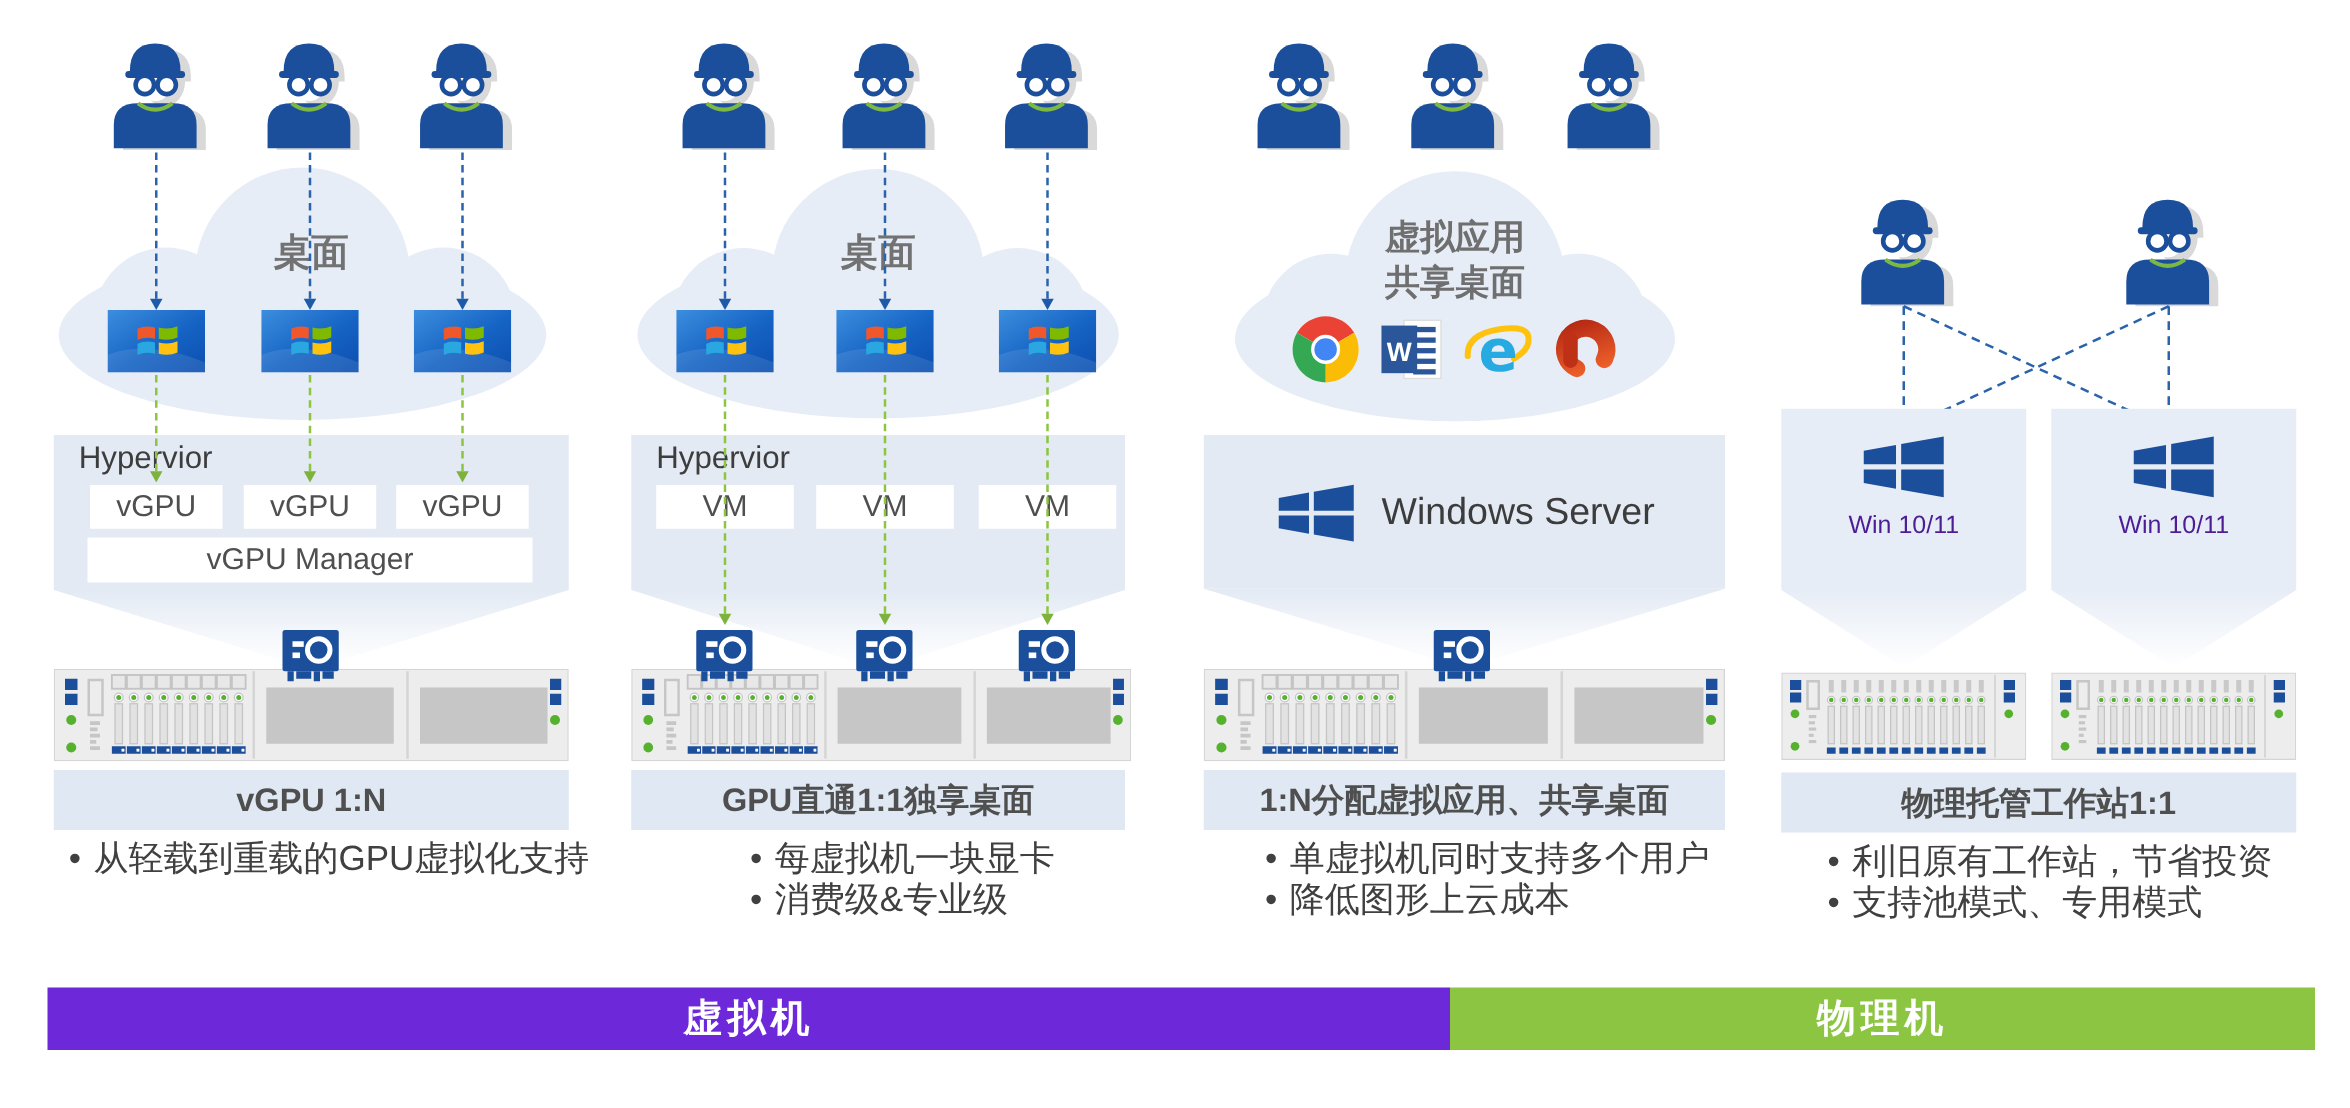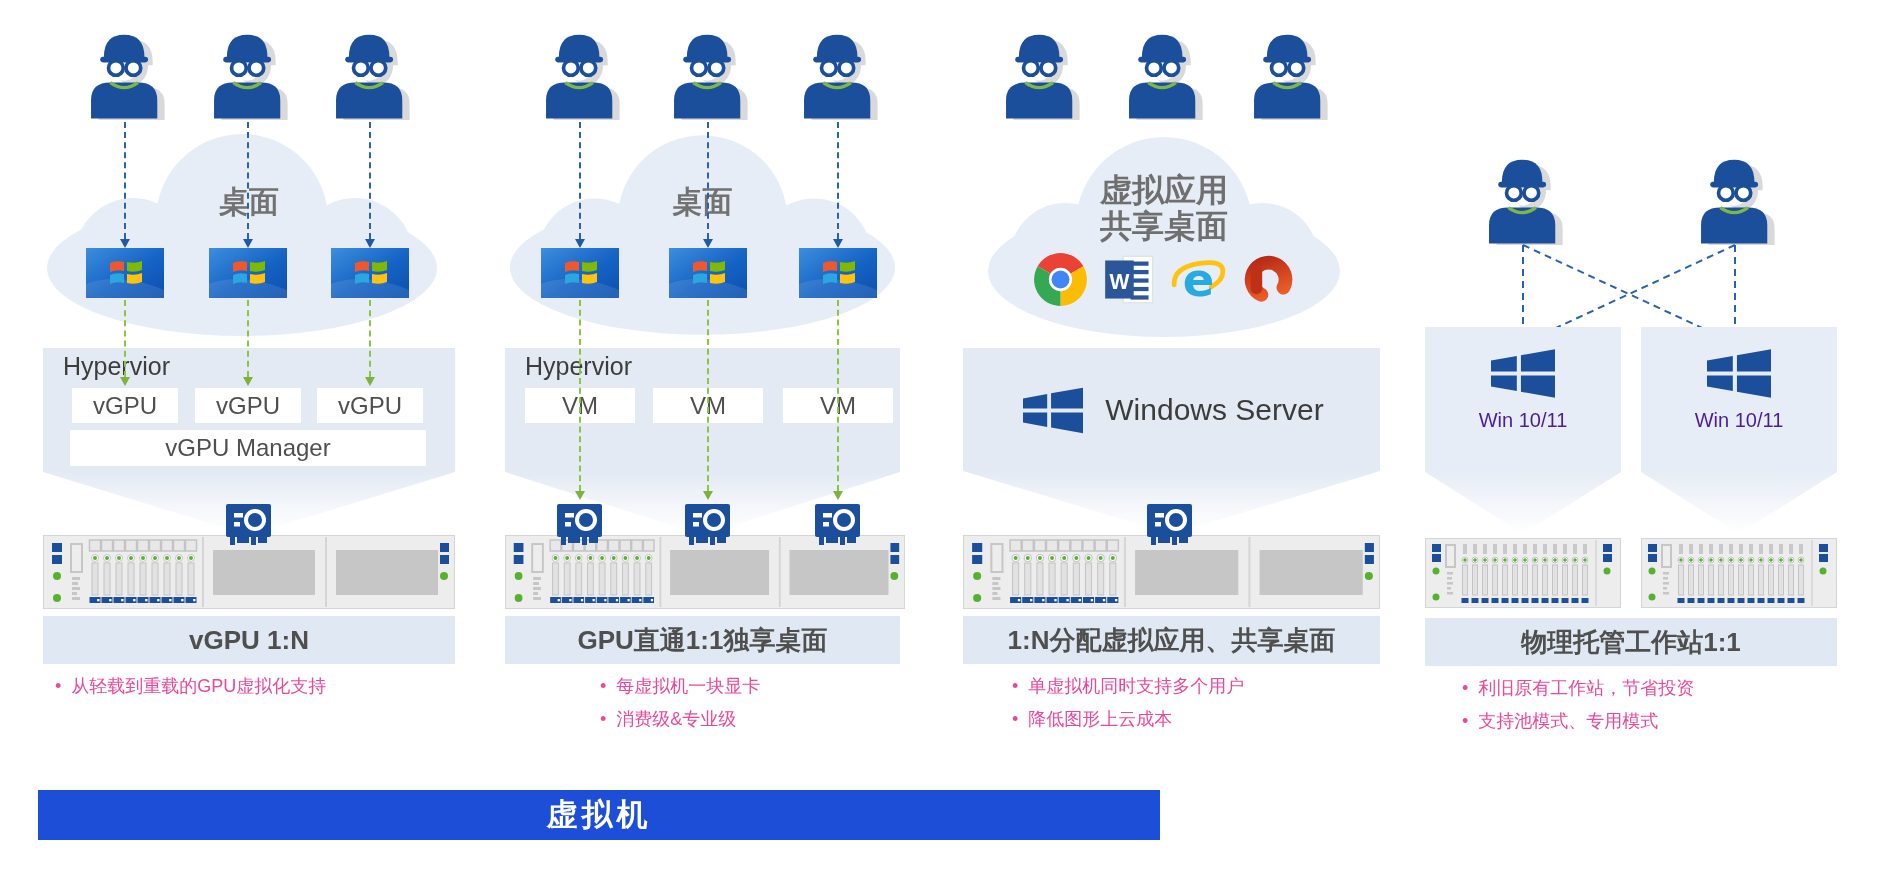--- a/index.html
+++ b/index.html
@@ -3,39 +3,39 @@
 <meta charset="utf-8">
 <style>
   html,body{margin:0;padding:0;background:#fff;}
   #canvas{
     position:relative;width:1880px;height:886px;background:#fff;overflow:hidden;
     font-family:"Liberation Sans","DejaVu Sans",sans-serif;
   }
   .user{position:absolute;width:92px;height:95px;}
   .cloud{position:absolute;}
   .cloud-label{position:absolute;font-size:30px;font-weight:bold;color:#727272;text-align:center;white-space:nowrap;}
-  .cloud-label2{position:absolute;font-size:32px;font-weight:bold;color:#6f6f6f;text-align:center;line-height:36px;white-space:nowrap;}
+  .cloud-label2{position:absolute;font-size:28px;font-weight:bold;color:#6f6f6f;text-align:center;line-height:36px;white-space:nowrap;}
   .monitor{position:absolute;width:78px;height:50px;}
   .arrow-b{position:absolute;width:0;border-left:2px dashed #2a63ab;}
   .arrow-b::after{content:"";position:absolute;bottom:-9px;left:-6.5px;border:5.5px solid transparent;border-top:9px solid #1d5aa8;border-bottom:none;}
   .arrow-g{position:absolute;width:0;border-left:2px dashed #8cc53f;z-index:6;}
   .arrow-g::after{content:"";position:absolute;bottom:-9px;left:-6.5px;border:5.5px solid transparent;border-top:9px solid #7db33c;border-bottom:none;}
   .panel{position:absolute;background:#e3eaf4;z-index:1;}
   .hyp-label{position:absolute;font-size:25px;color:#3d3d3d;z-index:2;white-space:nowrap;text-align:right;}
   .white-box{position:absolute;background:#fff;display:flex;align-items:center;justify-content:center;
     font-size:24px;color:#4f4f4f;z-index:2;}
   .funnel{position:absolute;background:linear-gradient(180deg,#e3eaf4 0%,rgba(227,234,244,0.35) 60%,rgba(227,234,244,0) 100%);
     clip-path:polygon(0 0,100% 0,53% 96%,47% 96%);}
   .chevron{position:absolute;background:linear-gradient(180deg,#e7edf6 0%,rgba(231,237,246,0.3) 70%,rgba(231,237,246,0) 100%);
     clip-path:polygon(0 0,100% 0,50% 100%);}
   .gpu{position:absolute;width:47px;height:44px;z-index:5;}
   .server{position:absolute;z-index:4;}
   .title-bar{position:absolute;height:48px;background:#dfe8f3;display:flex;align-items:center;justify-content:center;
     font-size:26px;font-weight:bold;color:#4f4f4f;white-space:nowrap;}
-  .bullets{position:absolute;font-size:18px;color:#ec4899;line-height:33px;}
+  .bullets{position:absolute;font-size:28px;color:#404040;line-height:33px;}
   .bullet-item{white-space:nowrap;}
   .bullet-item::before{content:"•";margin-right:10px;}
   .win-box{position:absolute;background:#e7edf6;display:flex;flex-direction:column;align-items:center;z-index:1;}
   .win-label{font-size:20px;color:#4c1d95;margin-top:4px;white-space:nowrap;}
   .srv-panel-content{position:absolute;display:flex;align-items:center;justify-content:center;gap:18px;z-index:2;}
   .srv-panel-label{font-size:30px;color:#3c3c3c;white-space:nowrap;}
   .app-row{position:absolute;display:flex;justify-content:center;gap:14px;}
   .app-icon{width:55px;height:55px;}
   .footer-bar{position:absolute;top:790px;height:50px;display:flex;align-items:center;justify-content:center;
     color:#fff;font-size:31px;font-weight:bold;letter-spacing:4px;}
@@ -439,15 +439,16 @@
   <svg class="server" style="left:1641px;top:538px" width="196" height="70" viewBox="0 0 196 70">
       <use href="#def-serverB"></use>
     </svg>
 
   <div class="title-bar" style="left:1425px;top:618px;width:412px">物理托管工作站1:1</div>
   <div class="bullets" style="left:1462px;top:672px">
     <div class="bullet-item"><span>利旧原有工作站，节省投资</span></div>
     <div class="bullet-item"><span>支持池模式、专用模式</span></div>
   </div>
 
-  <div class="footer-bar" style="left:38px;width:1122px;background:#1d4ed8">虚拟机</div>
+  <div class="footer-bar" style="left:38px;width:1122px;background:#6d28d9">虚拟机</div>
+  <div class="footer-bar" style="left:1160px;width:692px;background:#8cc542">物理机</div>
 
 </div>
 
 </body></html>

